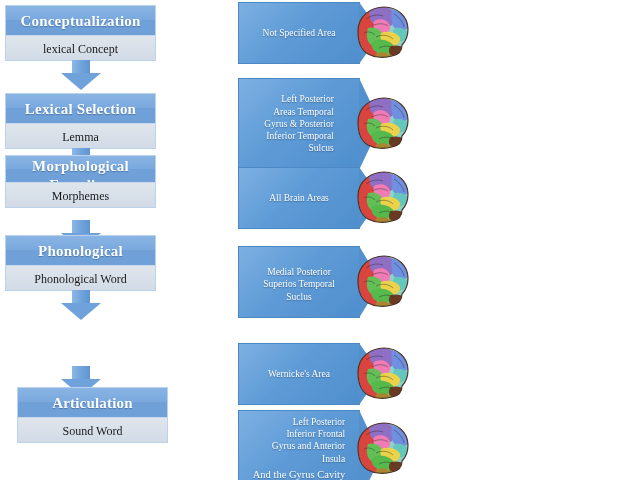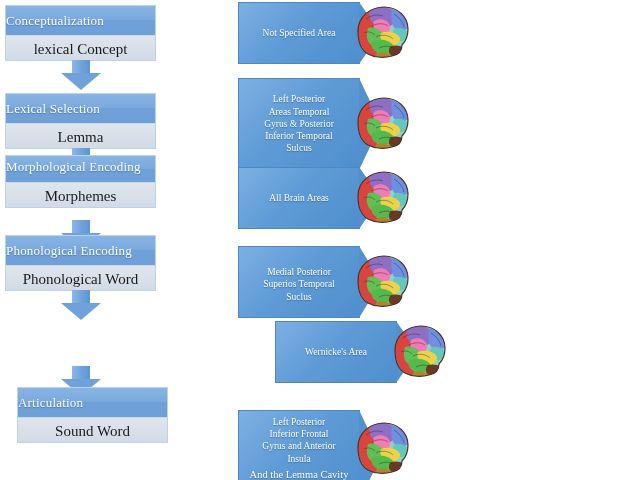--- a/index.html
+++ b/index.html
@@ -7,31 +7,31 @@
     width:640px;height:480px;overflow:hidden;background:#ffffff;
     font-family:"Liberation Serif", serif;position:relative;
   }
   #stage{position:absolute;left:0;top:0;width:640px;height:480px;}
 
   
   .flow-col{position:absolute;left:5px;top:0;width:155px;height:480px;}
 
   .stage-box{position:absolute;left:0;width:151px;}
   .stage-head{
-    height:30px;line-height:30px;text-align:left;
-    color:#ffffff;font-size:13px;letter-spacing:.2px;
+    height:30px;line-height:30px;text-align:center;
+    color:#ffffff;font-size:15px;letter-spacing:.2px;
     background:linear-gradient(180deg,#89b4e4 0%,#7aa9de 48%,#6fa0d8 50%,#6fa0d8 100%);
     border:1px solid #bcd2ea;border-bottom:none;
     text-shadow:0 1px 1px rgba(40,70,110,.45);
-    box-sizing:border-box;overflow:hidden;
+    box-sizing:border-box;overflow:hidden;font-weight:bold;
   }
   .stage-head.two-line{height:27px;line-height:19px;padding-top:1px;}
   .stage-body{
     height:26px;line-height:26px;text-align:center;
-    color:#1a1a1a;font-size:15px;
+    color:#1a1a1a;font-size:12px;
     background:linear-gradient(180deg,#dfe5ec 0%,#d2dbe6 100%);
     border:1px solid #bcd2ea;border-top:1px solid #c9d8ea;
     box-sizing:border-box;overflow:hidden;
   }
 
   
   .arrow-down{position:absolute;left:56px;width:40px;height:30px;}
   .arrow-down .shaft{
     position:absolute;left:11px;top:0;width:18px;height:14px;
     background:linear-gradient(90deg,#8cb7e6 0%,#6fa2da 55%,#5d95d3 100%);
@@ -59,21 +59,21 @@
     position:absolute;left:0;top:0;width:122px;height:62px;
     display:flex;align-items:center;justify-content:center;
     text-align:center;color:#ffffff;font-size:9.5px;line-height:12.2px;
     padding:8px 6px;box-sizing:border-box;
     text-shadow:0 1px 1px rgba(30,60,100,.5);
   }
   .banner .label span{display:block;}
   .banner.tall{height:92px;}
   .banner.tall .plate{height:92px;}
   .banner.tall .point{border-top-width:46px;border-bottom-width:46px;}
-  .banner.tall .label{height:92px;}
+  .banner.tall .label{height:92px;text-align:right;}
 
   
   .brain{position:absolute;width:66px;height:62px;left:108px;top:0;}
   .banner.tall .brain{top:15px;}
   .brain svg{display:block;width:66px;height:62px;}
 </style>
 </head>
 <body>
 
 <div id="stage">
@@ -292,21 +292,21 @@
                 <path d="M60,70 C72,64 86,66 94,74"></path>
               <path d="M36,62 C44,58 52,60 58,66"></path>
                 <path d="M66,92 C78,86 90,88 96,94"></path>
             </g>
           </g>
           <path d="M24,58 C24,28 50,10 76,10 C104,10 124,30 124,54 C124,70 118,80 112,86 C112,98 104,106 92,108 C78,112 58,112 44,104 C30,96 24,80 24,58 Z" fill="none" stroke="#4a3328" stroke-width="2.4"></path>
         </svg>
       </div>
     </div>
 
-    <div class="banner" style="top:321px;margin-left:37px;">
+    <div class="banner" style="top:343px;">
       <div class="plate"></div>
       <div class="point"></div>
       <div class="label">
         <div>
             <span>Wernicke's Area</span>
           </div>
       </div>
       <div class="brain">
         <svg viewBox="0 0 132 124" xmlns="http://www.w3.org/2000/svg">
           <defs>
@@ -342,21 +342,21 @@
 
     <div class="banner tall" style="top:410px;">
       <div class="plate"></div>
       <div class="point"></div>
       <div class="label" style="align-items:flex-start;padding-top:6px;">
         <div>
           <span>Left Posterior</span>
           <span>Inferior Frontal</span>
           <span>Gyrus and Anterior</span>
           <span>Insula</span>
-          <span style="margin-top:4px;font-size:10.5px;">And the Lemma Cavity</span>
+          <span style="margin-top:4px;font-size:10.5px;">And the Gyrus Cavity</span>
         </div>
       </div>
       <div class="brain" style="top:8px;">
         <svg viewBox="0 0 132 124" xmlns="http://www.w3.org/2000/svg">
           <defs>
               <clipPath id="bclip6">
                 <path d="M24,58 C24,28 50,10 76,10 C104,10 124,30 124,54 C124,70 118,80 112,86 C112,98 104,106 92,108 C78,112 58,112 44,104 C30,96 24,80 24,58 Z"></path>
               </clipPath>
             </defs>
           <g clip-path="url(#bclip6)">

